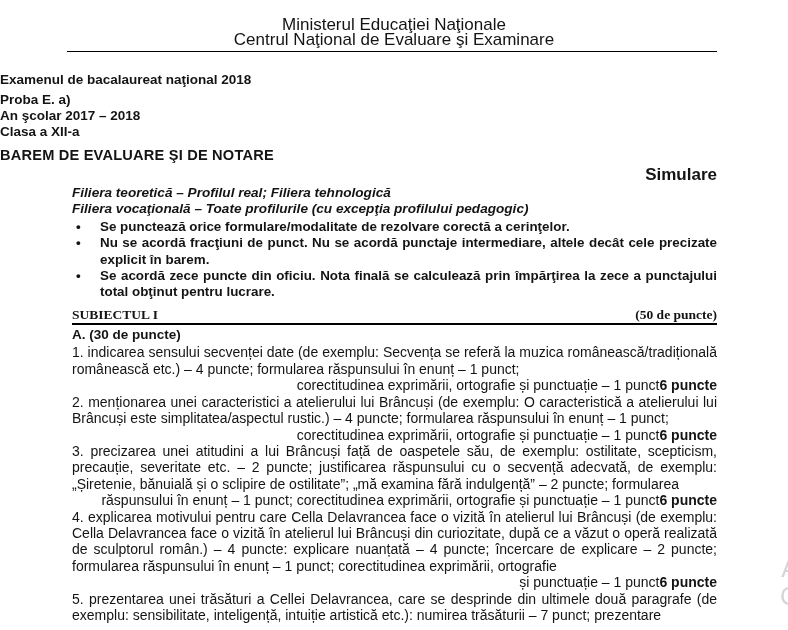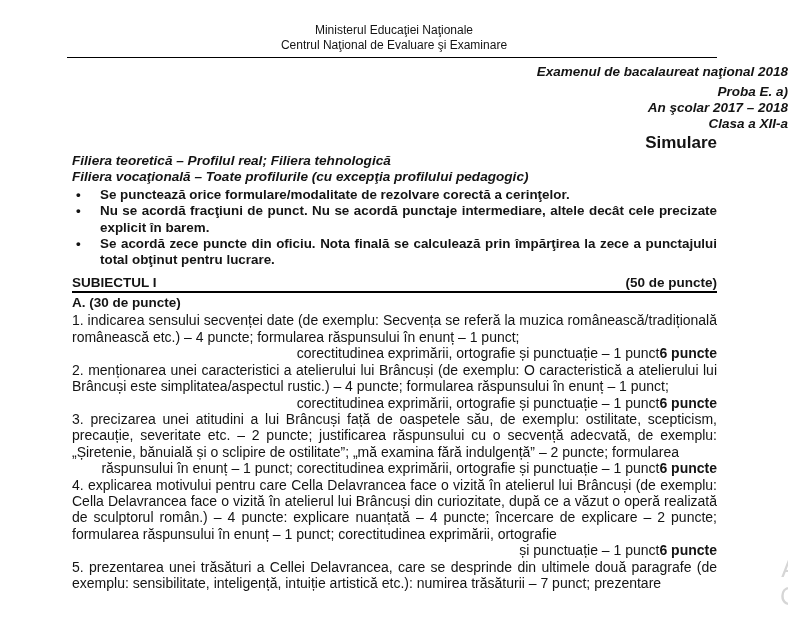--- a/index.html
+++ b/index.html
@@ -11,36 +11,35 @@
     position: relative;
     width: 788px;
     height: 630px;
     background: #ffffff;
     font-family: "Liberation Sans", sans-serif;
     color: #141414;
     overflow: hidden;
     box-sizing: border-box;
   }
   .doc-header {
-    padding-top: 23px;
+    padding-top: 17px;
     text-align: center;
-    font-size: 12px;
+    font-size: 17px;
     line-height: 15px;
   }
   .header-rule {
     border-top: 1.6px solid #000;
     margin: 4px 71px 0 67px;
   }
   .title-block {
-    margin-top: 6px;
-    text-align: right;
+    margin-top: 20px;
+    text-align: left;
     font-weight: bold;
     font-size: 13.5px;
     line-height: 16px;
-    font-style: italic;
   }
   .t-exam { margin-bottom: 4px; }
   .t-barem {
     font-size: 14.6px;
     line-height: 17px;
     margin-top: 7px;
     letter-spacing: 0.2px;
   }
   .t-simulare {
     text-align: right;
@@ -77,20 +76,21 @@
   }
   .subiect-row {
     display: flex;
     justify-content: space-between;
     margin: 7px 71px 0 72px;
     font-weight: bold;
     font-size: 13.5px;
     line-height: 15px;
     border-bottom: 2px solid #000;
     padding-bottom: 1px;
+    font-family: Liberation Serif, serif;
   }
   .section-a {
     margin: 2px 71px 0 72px;
     font-weight: bold;
     font-size: 13.5px;
     line-height: 16px;
   }
   .items {
     margin: 1px 71px 0 72px;
     font-size: 14px;
@@ -130,20 +130,21 @@
     <div>Centrul Naţional de Evaluare şi Examinare</div>
   </header>
 
   <div class="header-rule"></div>
 
   <section class="title-block">
     <div class="t-exam">Examenul de bacalaureat naţional 2018</div>
     <div>Proba E. a)</div>
     <div>An şcolar 2017 – 2018</div>
     <div>Clasa a XII-a</div>
+    <div class="t-barem">BAREM DE EVALUARE ŞI DE NOTARE</div>
   </section>
 
   <div class="t-simulare">Simulare</div>
 
   <section class="filiera">
     <div>Filiera teoretică – Profilul real; Filiera tehnologică</div>
     <div>Filiera vocaţională – Toate profilurile (cu excepţia profilului pedagogic)</div>
   </section>
 
   <ul class="rules">

